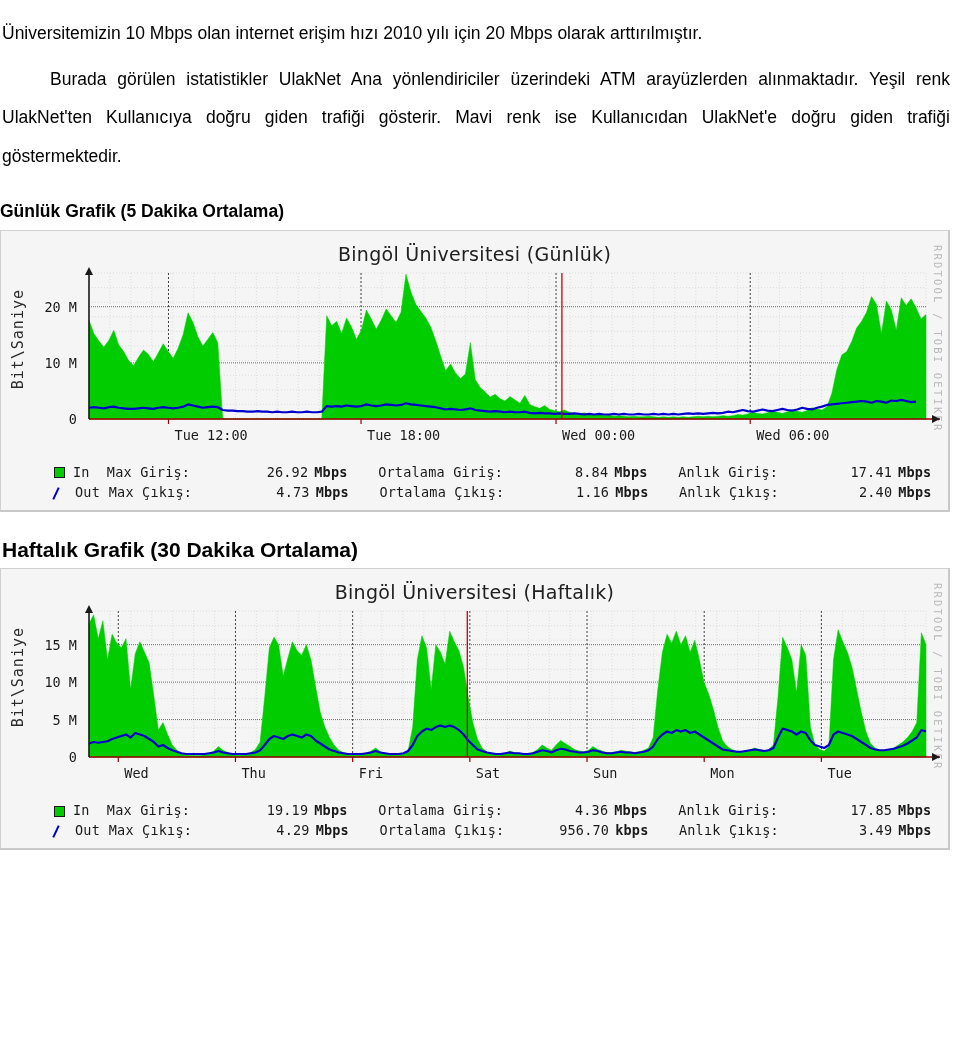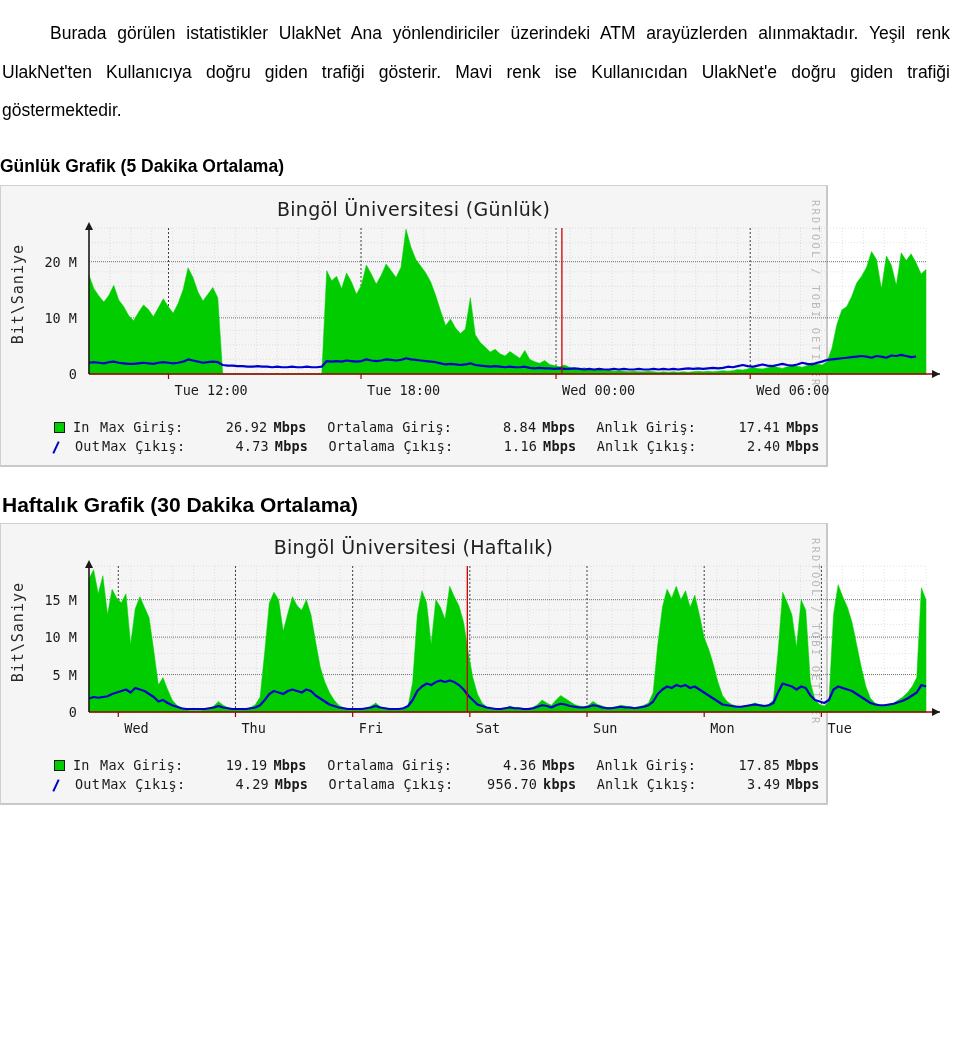--- a/index.html
+++ b/index.html
@@ -50,21 +50,21 @@
   }
   .section-head.alt {
     font-family:"Liberation Sans", sans-serif;
     font-size:21px;
     margin:26px 0 6px 2px;
   }
 
   
   .rrd {
     position:relative;
-    width:828px;
+    width:950px;
     background:#f5f5f5;
     border:1px solid #d0d0d0;
     border-right:2px solid #c8c8c8;
     border-bottom:2px solid #c8c8c8;
     font-family:"DejaVu Sans Mono", monospace;
   }
   .rrd-title {
     text-align:center;
     font-family:"DejaVu Sans", sans-serif;
     font-size:19px;
@@ -128,20 +128,21 @@
   .c-unit { display:inline-block; width:62px; padding-left:6px;font-weight:bold; }
   .c-lbl2 { display:inline-block; width:142px; padding-left:14px; }
   .c-lbl3 { display:inline-block; width:136px; padding-left:14px; }
 </style>
 </head>
 <body>
 
 <div class="page">
 
 
+  <p class="intro">Üniversitemizin 10 Mbps olan internet erişim hızı 2010 yılı için 20 Mbps olarak arttırılmıştır.</p>
 
   <p class="para"><span class="indent"></span><span>Burada görülen istatistikler UlakNet Ana yönlendiriciler üzerindeki ATM arayüzlerden alınmaktadır. Yeşil renk UlakNet'ten Kullanıcıya doğru giden trafiği gösterir. Mavi renk ise Kullanıcıdan UlakNet'e doğru giden trafiği göstermektedir.</span></p>
 
   <div class="section-head">Günlük Grafik (5 Dakika Ortalama)</div>
 
   <div class="rrd">
     <div class="rrd-title">Bingöl Üniversitesi (Günlük)</div>
     <div class="rrd-watermark">RRDTOOL / TOBI OETIKER</div>
     <div class="rrd-ylabel" style="top:58px;">Bit\Saniye</div>
 

